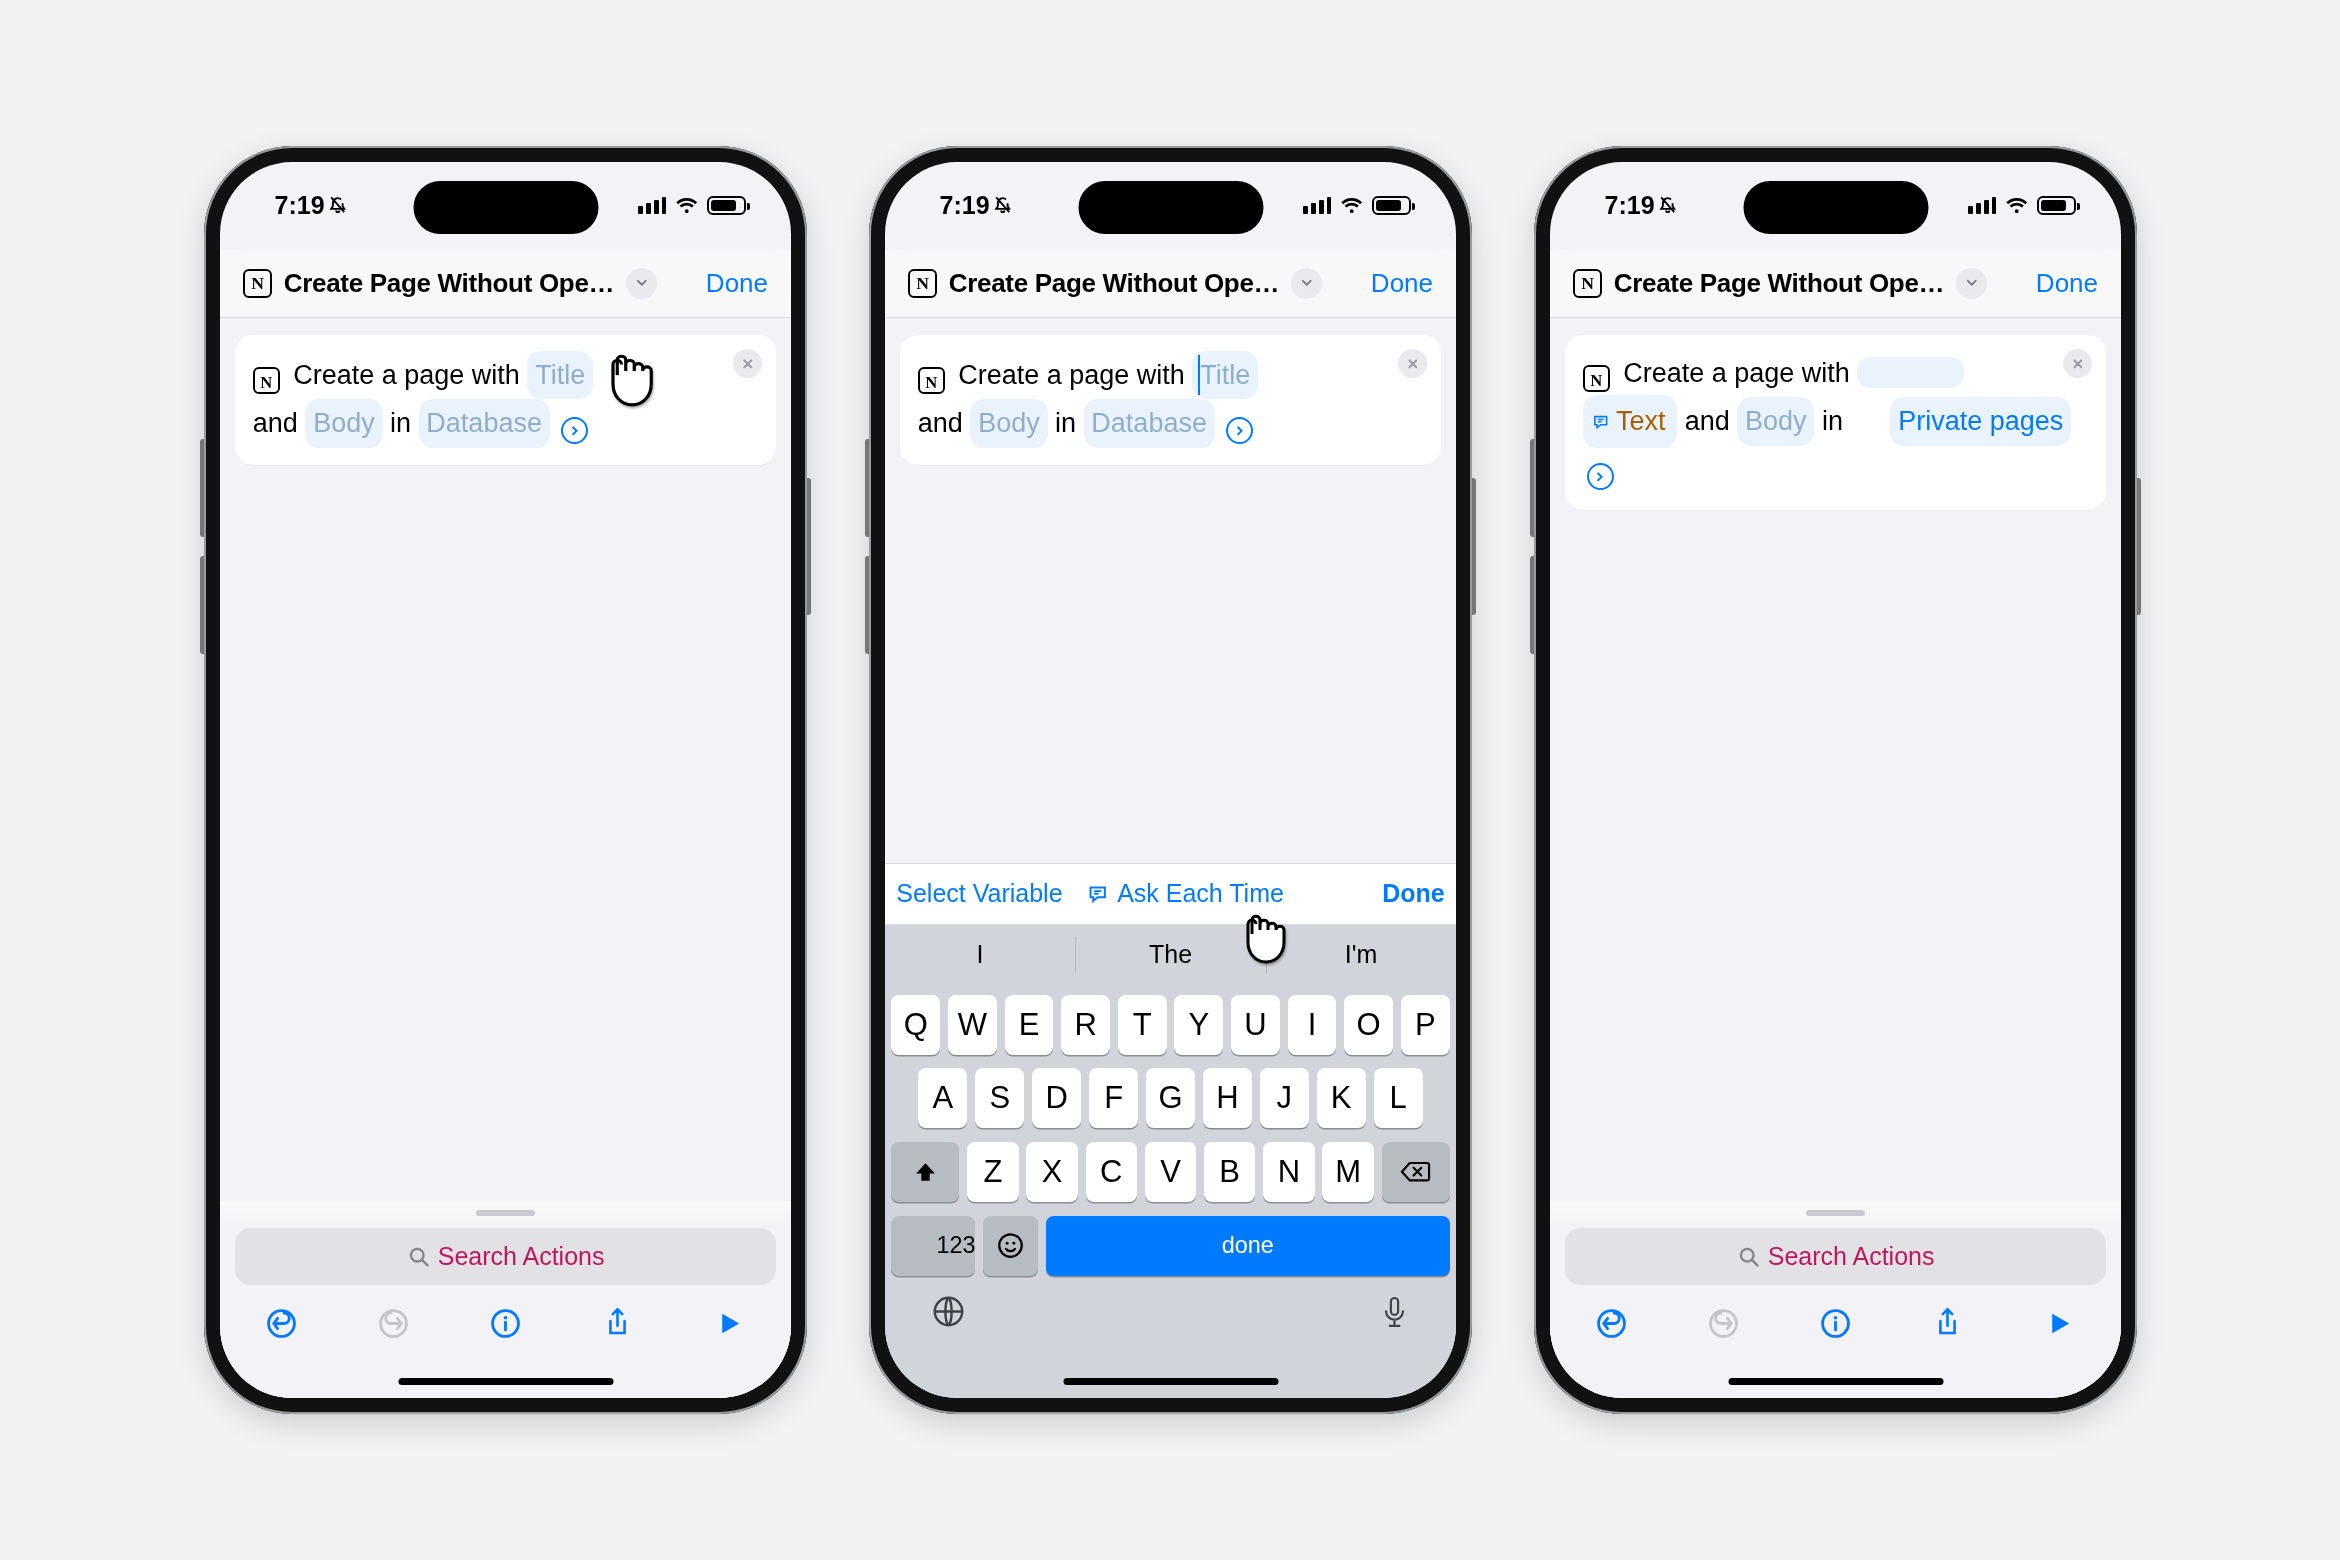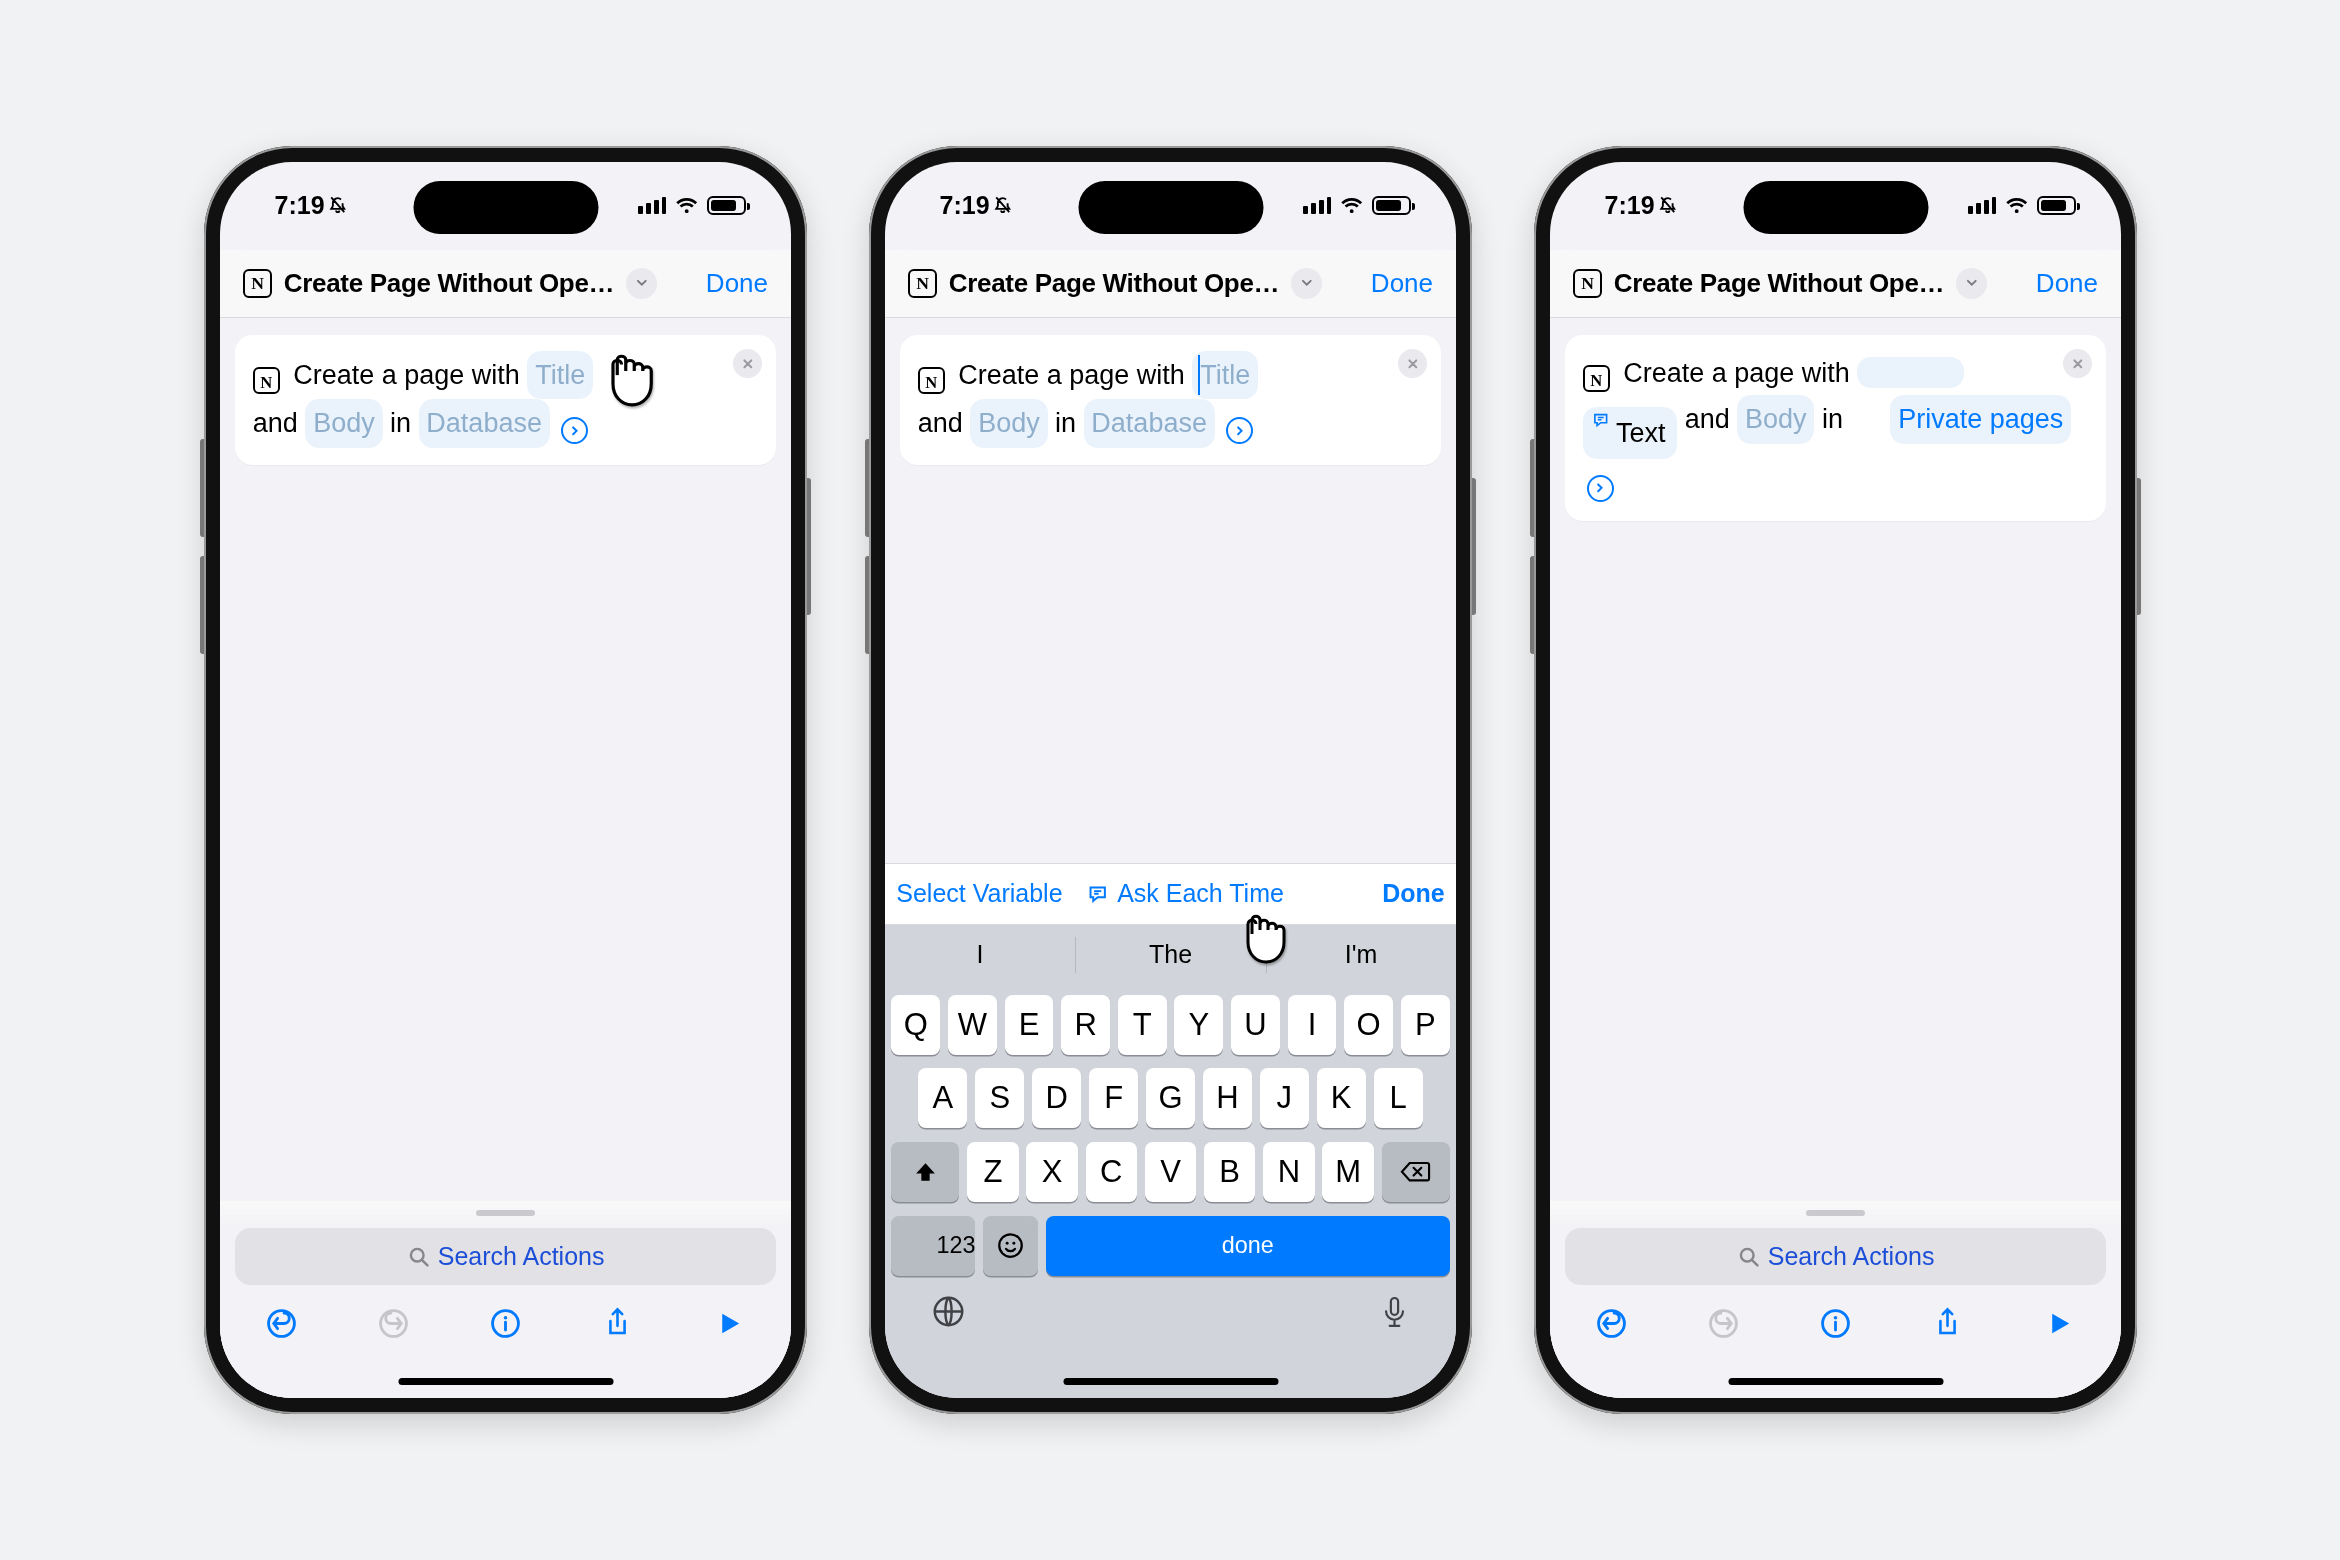--- a/index.html
+++ b/index.html
@@ -134,22 +134,22 @@
     background:#eaf3fc;
     color:#8faecb;
     font-weight:400;
     position:relative;
   }
   .tk.input::before{
     content:"";position:absolute;left:5.9px;top:3.9px;bottom:3.9px;width:2px;background:#007aff;
   }
   .tk.blank { background:#eaf3fc; width:107px; height:31px; vertical-align:-5.9px; }
   .tk.pill {
-    background:#eaf3fc; color:#000000; padding:3.9px 11.7px 3.9px 7.8px;
-    display:inline-flex; gap:5.9px;
+    background:#eaf3fc; color:#a16207; padding:3.9px 11.7px 3.9px 7.8px;
+    display:inline-flex; align-items:center; gap:5.9px;
   }
   .circle-arrow{
     display:inline-grid;place-items:center;
     width:27px;height:27px;border:2.4px solid #007aff;border-radius:50%;
     margin-left:3.9px; vertical-align:-4.9px;
   }
   .close-x{
     position:absolute; right:13.7px; top:13.7px;
     width:29px;height:29px;border-radius:50%;
     background:#e9e9ee; display:grid;place-items:center;
@@ -159,21 +159,21 @@
   .bottom {
     position:absolute; left:0; right:0; bottom:0;
     padding: 9.8px 15.6px 57px;
     background: linear-gradient(#f2f2f700, #f2f2f7 29px), #f9f9f9e0;
     border-top: 0;
   }
   .search {
     background:#e1e1e6;
     height:57px;border-radius:15.6px;
     display:flex;align-items:center;justify-content:center;gap:7.8px;
-    color:#1d4ed8;font-size:25px;
+    color:#be185d;font-size:25px;
   }
   .grabber{width:59px;height:5.9px;background:#c9c9ce;border-radius:3.9px;margin:0 auto 11.7px;}
   .toolbar {
     display:flex; justify-content:space-between; align-items:center;
     padding: 21.5px 25px 0;
   }
   .toolbar span{color:#007aff;display:grid;place-items:center;width:43px;height:35px;}
   .toolbar span.off{color:#c5c5ca;}
 
   

